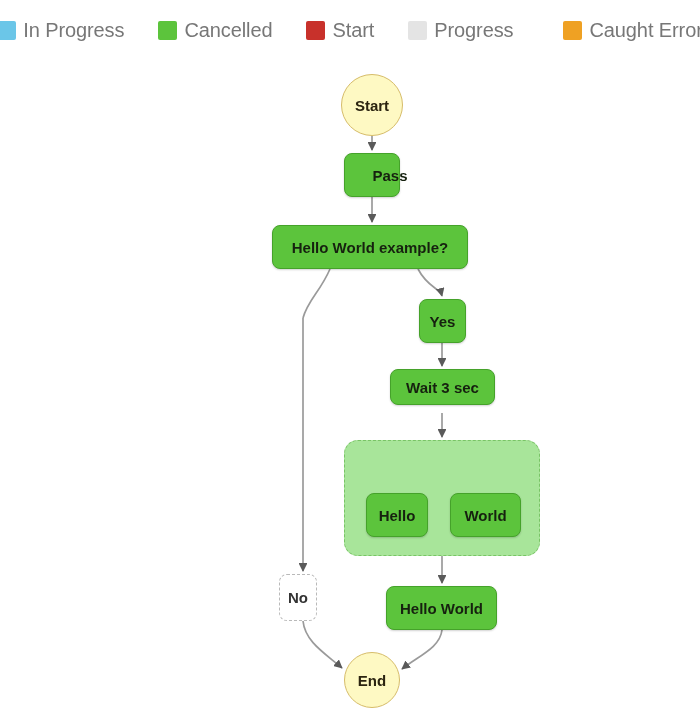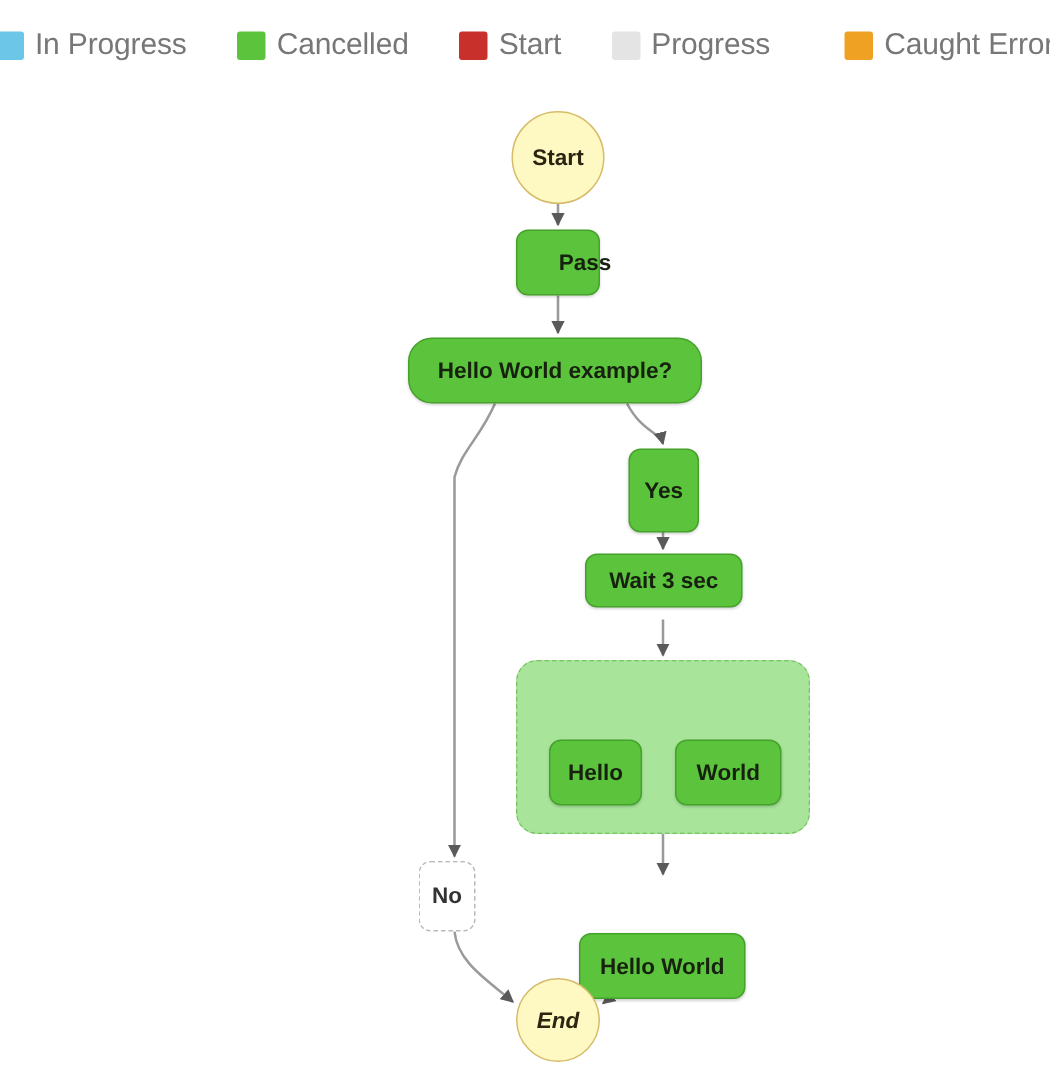--- a/index.html
+++ b/index.html
@@ -132,45 +132,45 @@
   <div class="group-parallel" style="left:344px;top:384px;width:196px;height:116px;"></div>
 
   <div class="node terminal" style="left:341px;top:18px;width:62px;height:62px;">
     <span>Start</span>
   </div>
 
   <div class="node succeeded" style="left:344px;top:97px;width:56px;height:44px;padding-left:36px;">
     <span>Pass</span>
   </div>
 
-  <div class="node succeeded" style="left:272px;top:169px;width:196px;height:44px;border-radius:16px;">
+  <div class="node succeeded" style="left:272px;top:169px;width:196px;height:44px;">
     <span>Hello World example?</span>
   </div>
 
-  <div class="node succeeded" style="left:419px;top:243px;width:47px;height:56px;">
+  <div class="node succeeded" style="left:419px;top:243px;width:47px;height:44px;">
     <span>Yes</span>
   </div>
 
   <div class="node succeeded" style="left:390px;top:313px;width:105px;height:36px;">
     <span>Wait 3 sec</span>
   </div>
 
   <div class="node succeeded" style="left:366px;top:437px;width:62px;height:44px;">
     <span>Hello</span>
   </div>
 
   <div class="node succeeded" style="left:450px;top:437px;width:71px;height:44px;">
     <span>World</span>
   </div>
 
   <div class="node notvisited" style="left:279px;top:518px;width:38px;height:47px;">
     <span>No</span>
   </div>
 
-  <div class="node succeeded" style="left:386px;top:530px;width:111px;height:44px;margin-top:36px;">
+  <div class="node succeeded" style="left:386px;top:530px;width:111px;height:44px;">
     <span>Hello World</span>
   </div>
 
-  <div class="node terminal" style="left:344px;top:596px;width:56px;height:56px;font-style:italic;">
+  <div class="node terminal" style="left:344px;top:596px;width:56px;height:56px;">
     <span>End</span>
   </div>
 
 </div>
 
 </body></html>

